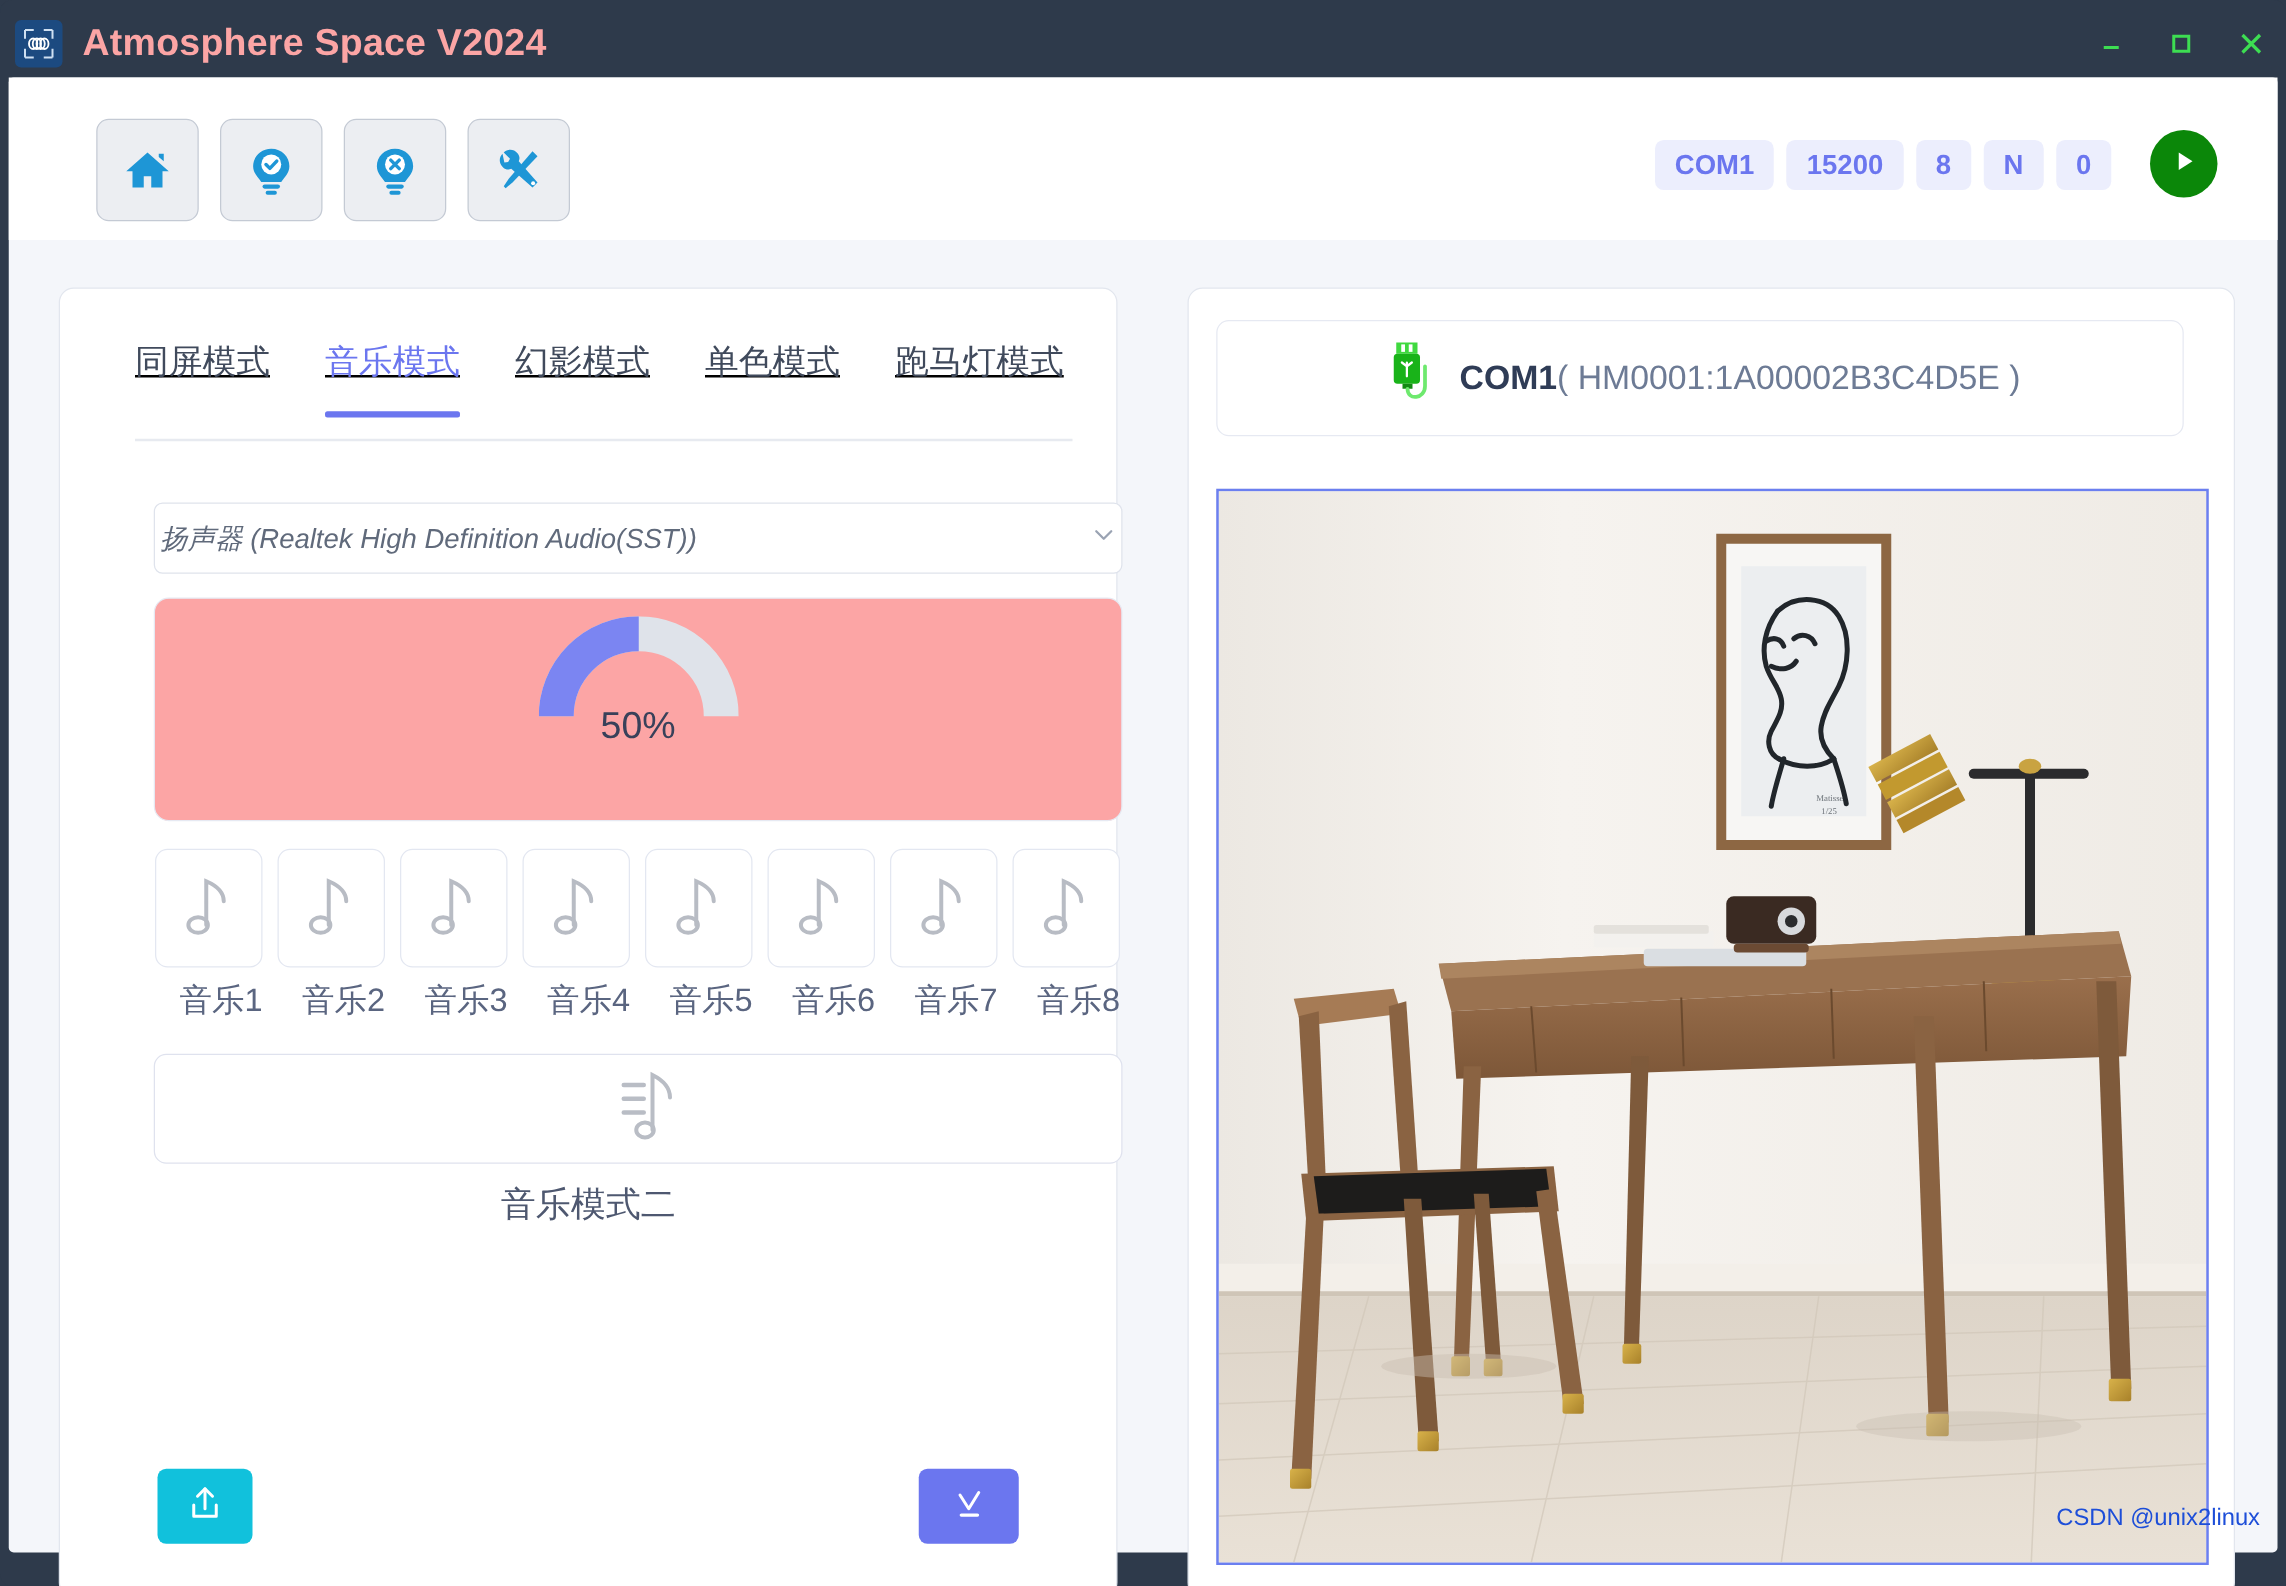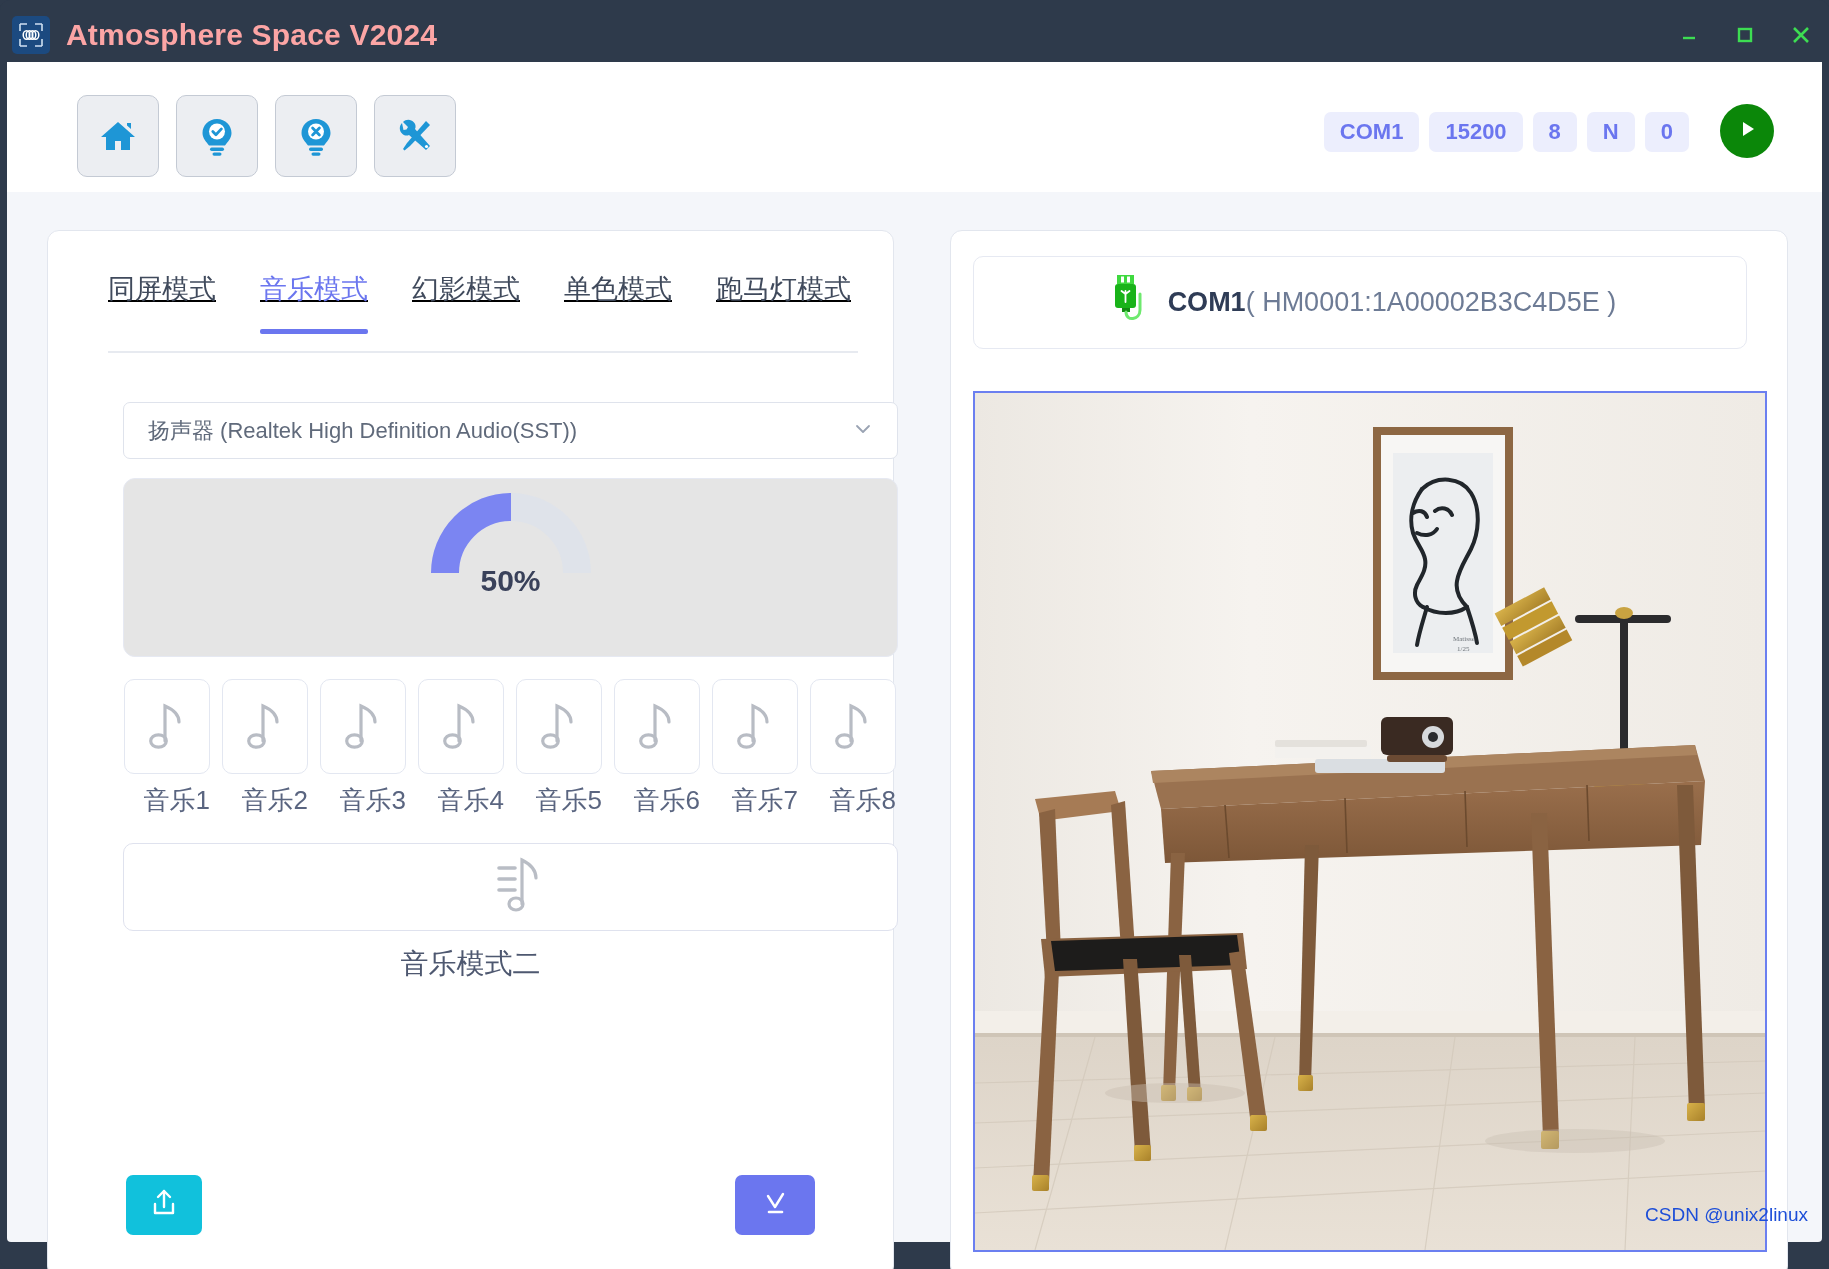--- a/index.html
+++ b/index.html
@@ -139,34 +139,34 @@
   }
 
   
   .select-box {
     position: absolute; left: 75px; top: 171px;
     width: 775px; height: 57px;
     border: 1px solid #dfe3ec;
     border-radius: 7px;
     background: #fff;
     display: flex; align-items: center;
-    padding: 0 24px;
-    cursor: pointer;
+    padding: 0 4px;
+    cursor: pointer;
+    font-style: italic;
   }
   .select-text { font-size: 22px; color: #606a7b; flex: 1; white-space: nowrap; }
   .chev { color: #9aa3b3; }
 
   
   .gauge-card {
     position: absolute; left: 75px; top: 247px;
     width: 775px; height: 179px;
     border: 1px solid #e6e9f2;
     border-radius: 12px;
-    background: #e5e5e5;
-    font-weight: bold;
+    background: #fca5a5;
   }
   .gauge-wrap {
     position: absolute; left: 50%; top: 14px;
     transform: translateX(-50%);
     width: 160px; height: 84px;
   }
   .gauge-text {
     position: absolute; left: 0; right: 0; top: 86px;
     text-align: center;
   }

